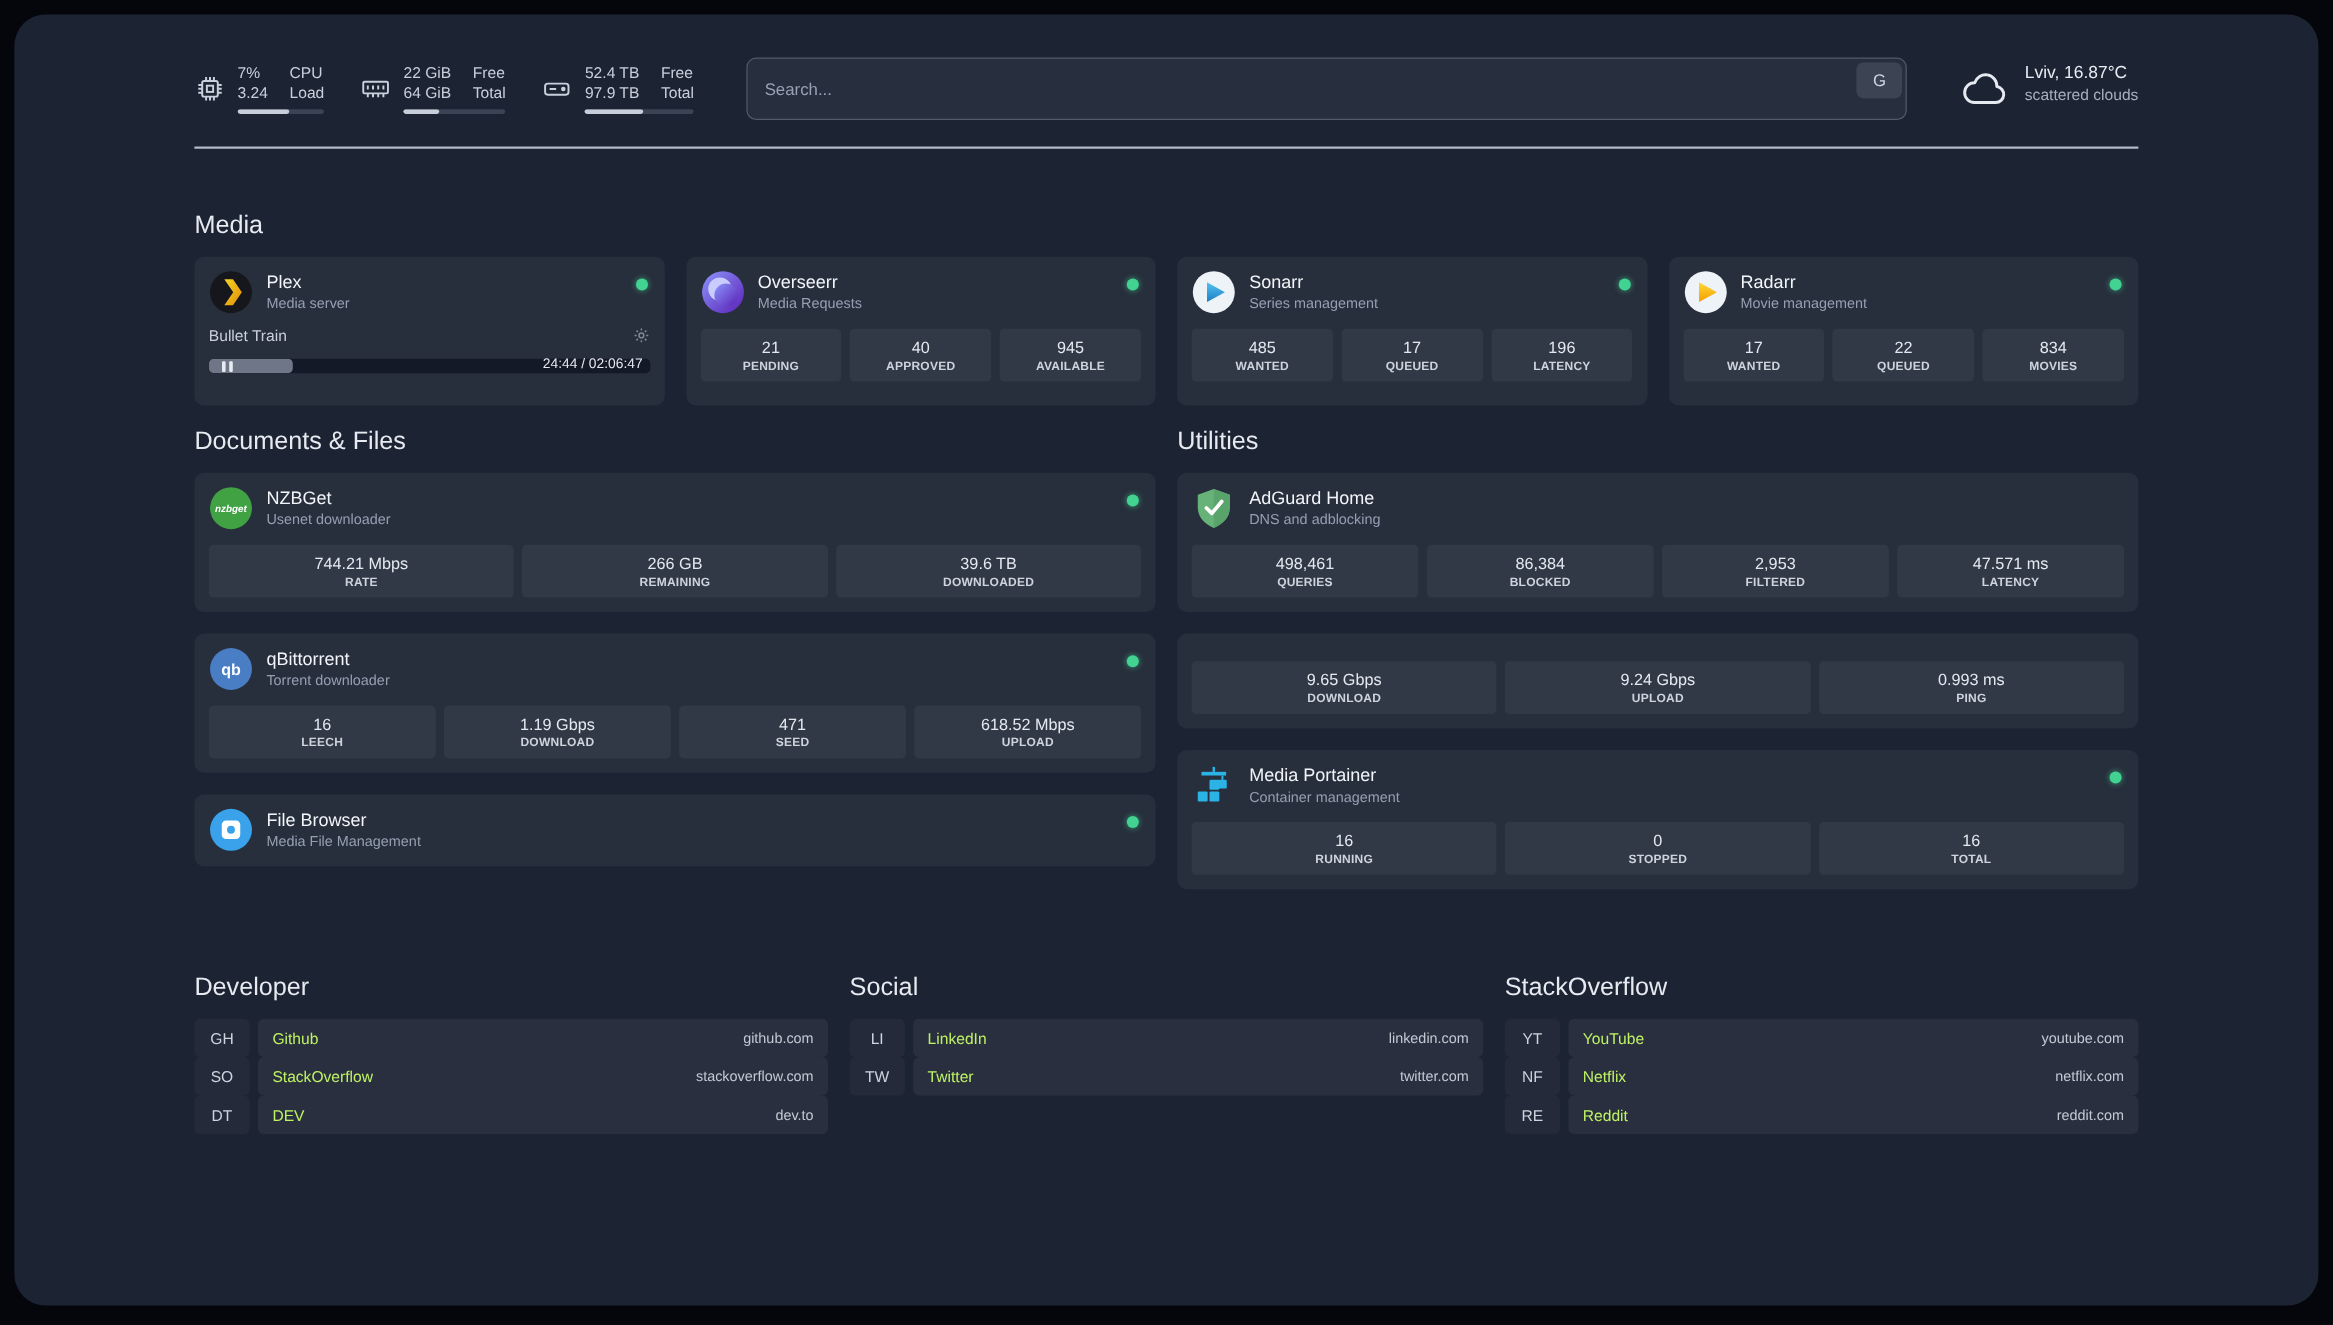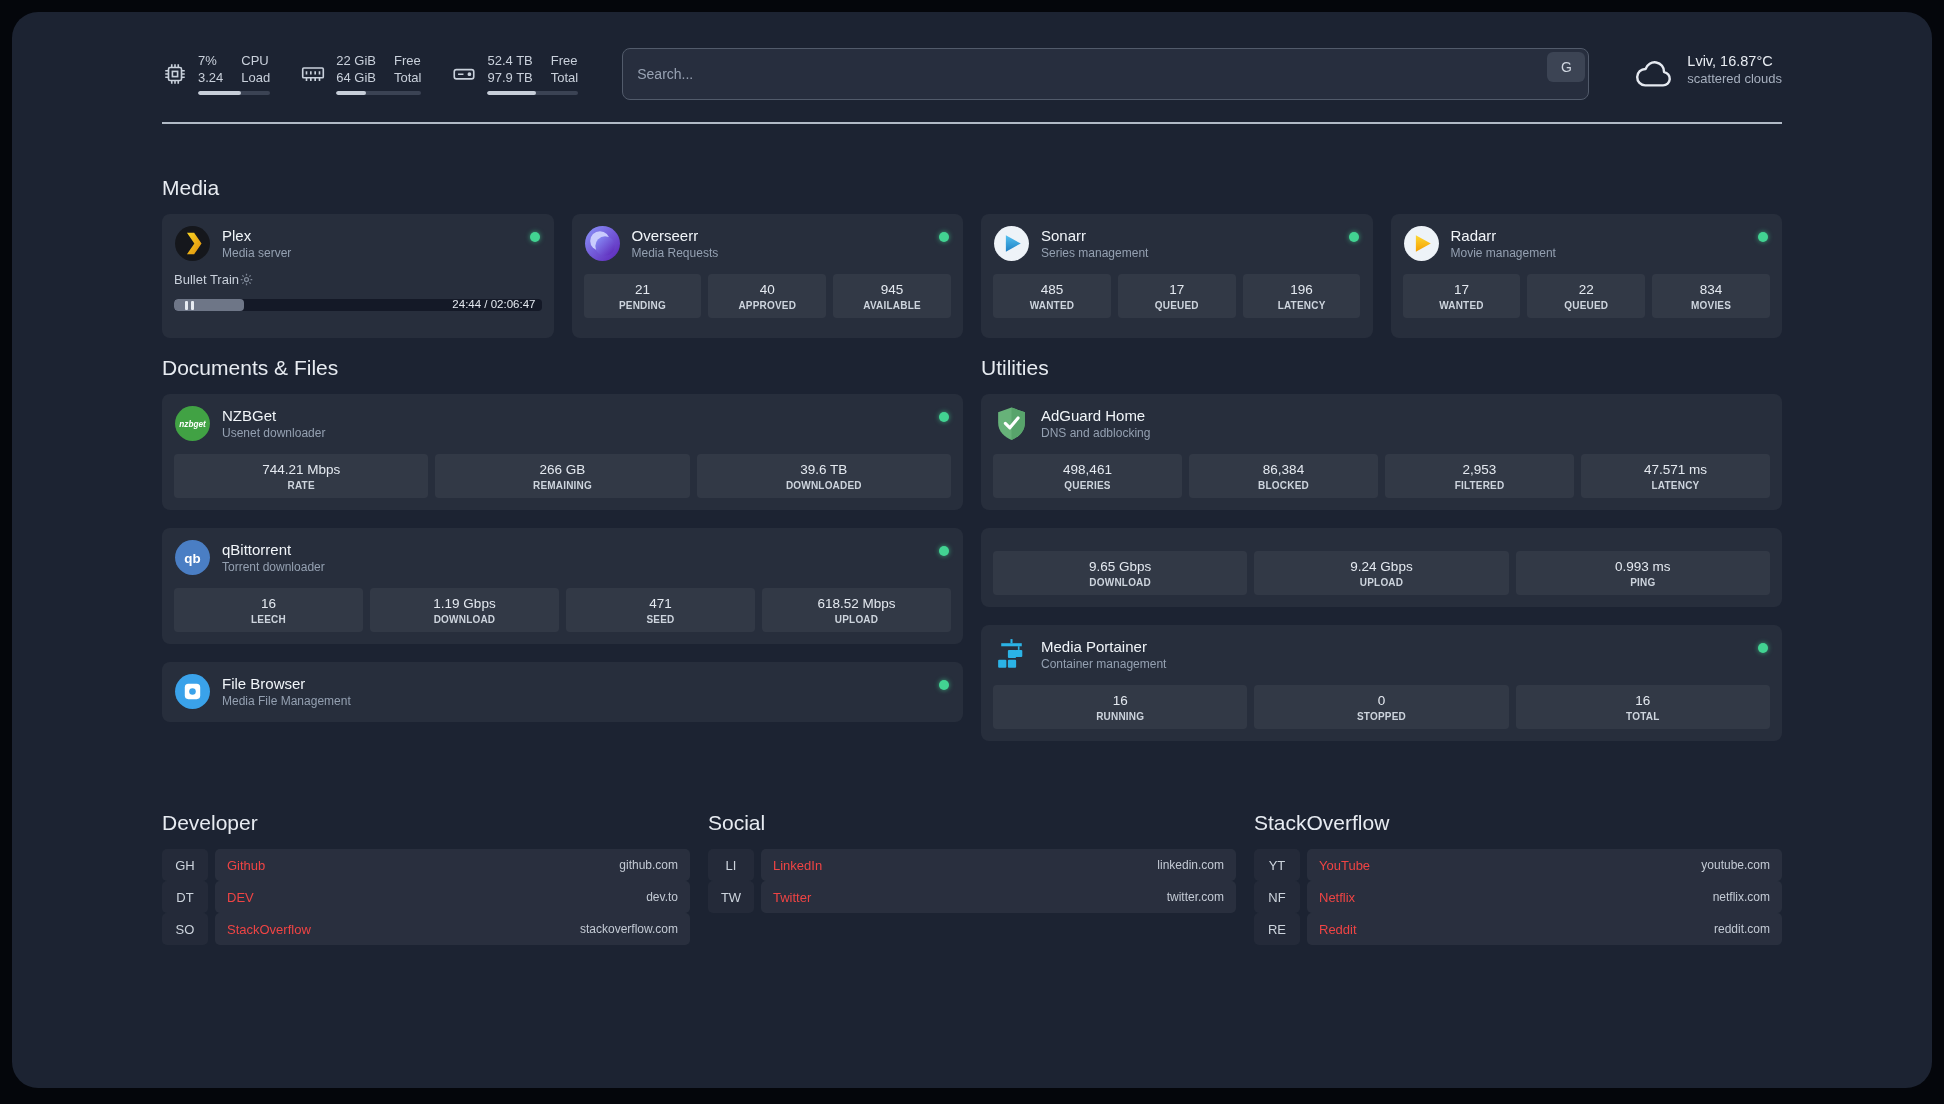--- a/index.html
+++ b/index.html
@@ -55,21 +55,21 @@
   .dot {
     position:absolute; top:18px; right:14px; width:10px; height:10px;
     border-radius:50%; background:#42d392; box-shadow:0 0 5px rgba(66,211,146,.7);
   }
   .stats { display:flex; gap:7px; margin-top:12px; }
   .stat { flex:1; background:rgba(255,255,255,0.055); border-radius:4px; text-align:center; padding:8px 4px 7px 4px; }
   .stat-v { font-size:13.5px; color:#e4e9f0; }
   .stat-l { font-size:10px; font-weight:bold; color:#cdd4dd; letter-spacing:.2px; margin-top:3px; }
   
   .player { margin-top:10px; }
-  .player-row1 { display:flex; justify-content:flex-start; align-items:center; }
+  .player-row1 { display:flex; justify-content:space-between; align-items:center; }
   .track-name { font-size:13px; color:#c9d0db; }
   .gear svg { width:15px; height:15px; display:block; opacity:.8; }
   .player-row2 { position:relative; margin-top:10px; height:16px; }
   .pbar { position:absolute; left:0; right:0; top:2px; height:12px; background:#141927; border-radius:4px; overflow:hidden; }
   .pfill { height:100%; background:#6e7687; border-radius:4px; }
   .pause {
     position:absolute; left:2px; top:3px; width:26px; height:10px; z-index:2;
     display:flex; gap:3px; align-items:center; justify-content:center; cursor:pointer;
   }
   .pause i { display:block; width:3px; height:9px; background:#e8ecf2; border-radius:1px; }
@@ -79,21 +79,21 @@
   .bm-rows { display:flex; flex-direction:column; margin-top:4px; }
   .bm-row { display:flex; gap:7px; cursor:pointer; }
   .bm-abbr {
     width:46px; height:32px; background:rgba(255,255,255,0.035); border-radius:5px;
     display:flex; align-items:center; justify-content:center; font-size:13px; color:#cdd4dd;
   }
   .bm-main {
     flex:1; height:32px; background:rgba(255,255,255,0.06); border-radius:5px;
     display:flex; align-items:center; justify-content:space-between; padding:0 12px;
   }
-  .bm-name { font-size:13px; color:#ef4444; }
+  .bm-name { font-size:13px; color:#bef264; }
   .bm-url { font-size:12px; color:#c3cad4; }
 </style>
 </head>
 <body>
 
 <div class="window">
 
   <div class="topbar">
     <div class="resources">
         <div class="res">
@@ -508,31 +508,31 @@
       <h2 class="section-title">Developer</h2>
       <div class="bm-rows">
           <div class="bm-row">
             <div class="bm-abbr">GH</div>
             <div class="bm-main">
               <span class="bm-name">Github</span>
               <span class="bm-url">github.com</span>
             </div>
           </div>
           <div class="bm-row">
+            <div class="bm-abbr">SO</div>
+            <div class="bm-main">
+              <span class="bm-name">StackOverflow</span>
+              <span class="bm-url">stackoverflow.com</span>
+            </div>
+          </div>
+          <div class="bm-row">
             <div class="bm-abbr">DT</div>
             <div class="bm-main">
               <span class="bm-name">DEV</span>
               <span class="bm-url">dev.to</span>
-            </div>
-          </div>
-          <div class="bm-row">
-            <div class="bm-abbr">SO</div>
-            <div class="bm-main">
-              <span class="bm-name">StackOverflow</span>
-              <span class="bm-url">stackoverflow.com</span>
             </div>
           </div>
         </div>
     </section>
     <section>
       <h2 class="section-title">Social</h2>
       <div class="bm-rows">
           <div class="bm-row">
             <div class="bm-abbr">LI</div>
             <div class="bm-main">

